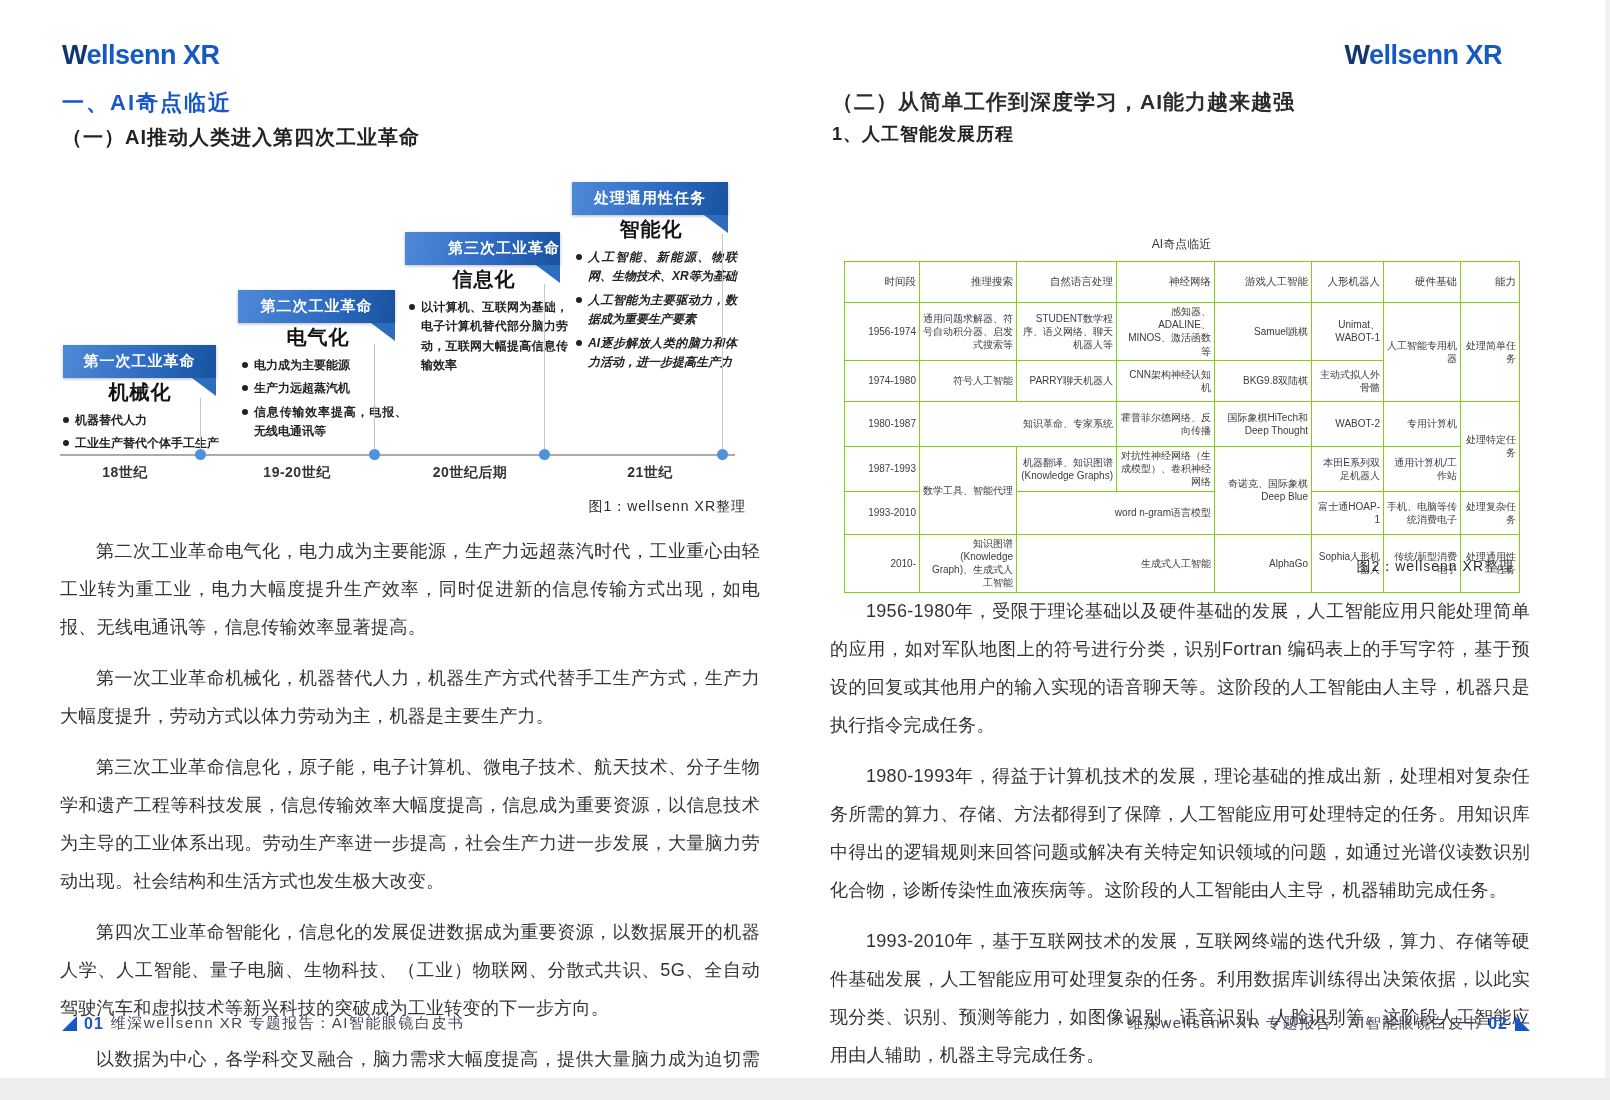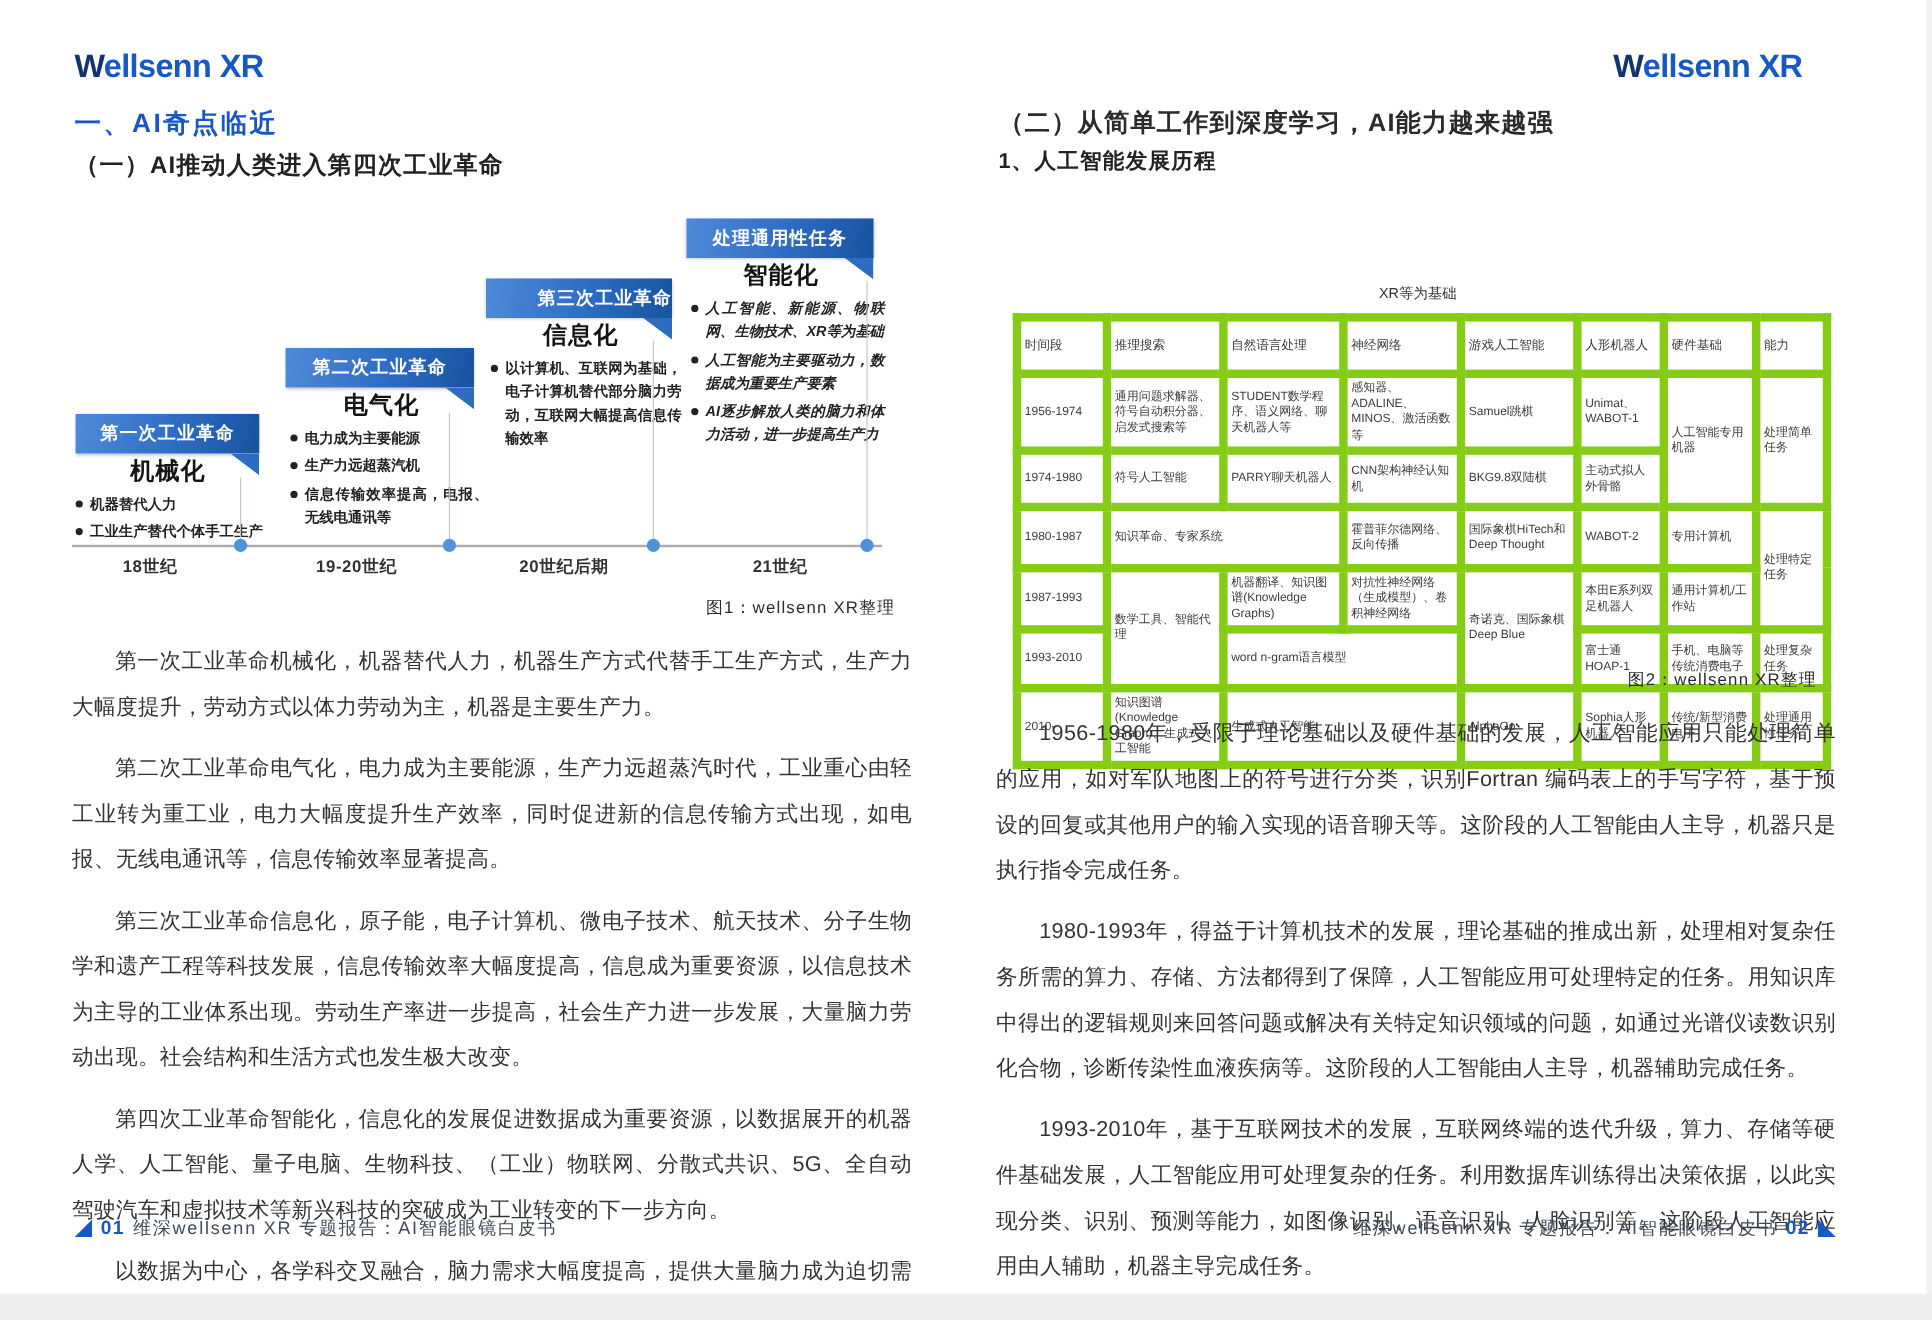--- a/index.html
+++ b/index.html
@@ -48,21 +48,21 @@
 
   
   .page-right .sec-title{top:88px;color:#2b2b2b;font-size:21px;letter-spacing:1px;}
   .page-right .sub-title{top:122px;font-size:18px;}
   .intro{position:absolute;top:148px;left:0;width:700px;margin:0;font-size:18px;line-height:38px;
          color:#333;text-align:justify;text-indent:2em;letter-spacing:0.3px;}
 
   .table-wrap{position:absolute;top:236px;left:14px;width:675px;}
   .table-title{text-align:center;font-size:12px;color:#333;margin-bottom:8px;}
   table.ai{border-collapse:collapse;table-layout:fixed;width:675px;}
-  table.ai th,table.ai td{border:7px solid #84cc16;text-align:left;vertical-align:middle;
+  table.ai th,table.ai td{border:1px solid #84cc16;text-align:right;vertical-align:middle;
         padding:2px 3px;color:#3c3c3c;word-break:break-word;}
   table.ai th{font-size:10.5px;font-weight:normal;height:36px;}
   table.ai td{font-size:10px;line-height:1.32;}
   tr.r1 td{height:40px;} tr.r2 td{height:36px;} tr.r3 td{height:40px;}
   tr.r4 td{height:40px;} tr.r5 td{height:38px;} tr.r6 td{height:40px;}
 
   
   .footer{position:absolute;top:1014px;display:flex;align-items:center;gap:7px;font-size:15px;
           color:#3f4a5a;letter-spacing:1.5px;}
   .page-left .footer{left:2px;}
@@ -137,42 +137,42 @@
       <i class="tdot" style="left:657px;"></i>
       <div class="period" style="left:5px;">18世纪</div>
       <div class="period" style="left:177px;">19-20世纪</div>
       <div class="period" style="left:350px;">20世纪后期</div>
       <div class="period" style="left:530px;">21世纪</div>
     </div>
 
     <div class="fig-caption">图1：wellsenn XR整理</div>
 
     <div class="paras">
+      <p>第二次工业革命电气化，电力成为主要能源，生产力远超蒸汽时代，工业重心由轻工业转为重工业，电力大幅度提升生产效率，同时促进新的信息传输方式出现，如电报、无线电通讯等，信息传输效率显著提高。</p>
       <p>第一次工业革命机械化，机器替代人力，机器生产方式代替手工生产方式，生产力大幅度提升，劳动方式以体力劳动为主，机器是主要生产力。</p>
-      <p>第二次工业革命电气化，电力成为主要能源，生产力远超蒸汽时代，工业重心由轻工业转为重工业，电力大幅度提升生产效率，同时促进新的信息传输方式出现，如电报、无线电通讯等，信息传输效率显著提高。</p>
       <p>第三次工业革命信息化，原子能，电子计算机、微电子技术、航天技术、分子生物学和遗产工程等科技发展，信息传输效率大幅度提高，信息成为重要资源，以信息技术为主导的工业体系出现。劳动生产率进一步提高，社会生产力进一步发展，大量脑力劳动出现。社会结构和生活方式也发生极大改变。</p>
       <p>第四次工业革命智能化，信息化的发展促进数据成为重要资源，以数据展开的机器人学、人工智能、量子电脑、生物科技、（工业）物联网、分散式共识、5G、全自动驾驶汽车和虚拟技术等新兴科技的突破成为工业转变的下一步方向。</p>
       <p>以数据为中心，各学科交叉融合，脑力需求大幅度提高，提供大量脑力成为迫切需要，解放替代人类体力和脑力的智能化技术成为主导因素，现阶段，人工智能技术是智能化的主要体现，也是第四次工业革命的主要中心点。</p>
     </div>
 
     <div class="footer">
       <i class="tri tri-left"></i>
       <span class="pagenum">01</span>
       <span class="footer-text">维深wellsenn XR 专题报告：AI智能眼镜白皮书</span>
     </div>
   </div>
 
   <div class="page page-right">
     <div class="logo"><span class="logo-w">W</span><span>ellsenn XR</span></div>
 
     <h1 class="sec-title">（二）从简单工作到深度学习，AI能力越来越强</h1>
     <h2 class="sub-title">1、人工智能发展历程</h2>
 
     <div class="table-wrap">
-      <div class="table-title">XR等为基础</div>
+      <div class="table-title">AI奇点临近</div>
       <table class="ai">
         <colgroup>
           <col style="width:75px">
             <col style="width:97px">
             <col style="width:100px">
             <col style="width:98px">
           <col style="width:97px">
             <col style="width:72px">
             <col style="width:77px">
             <col style="width:59px">

